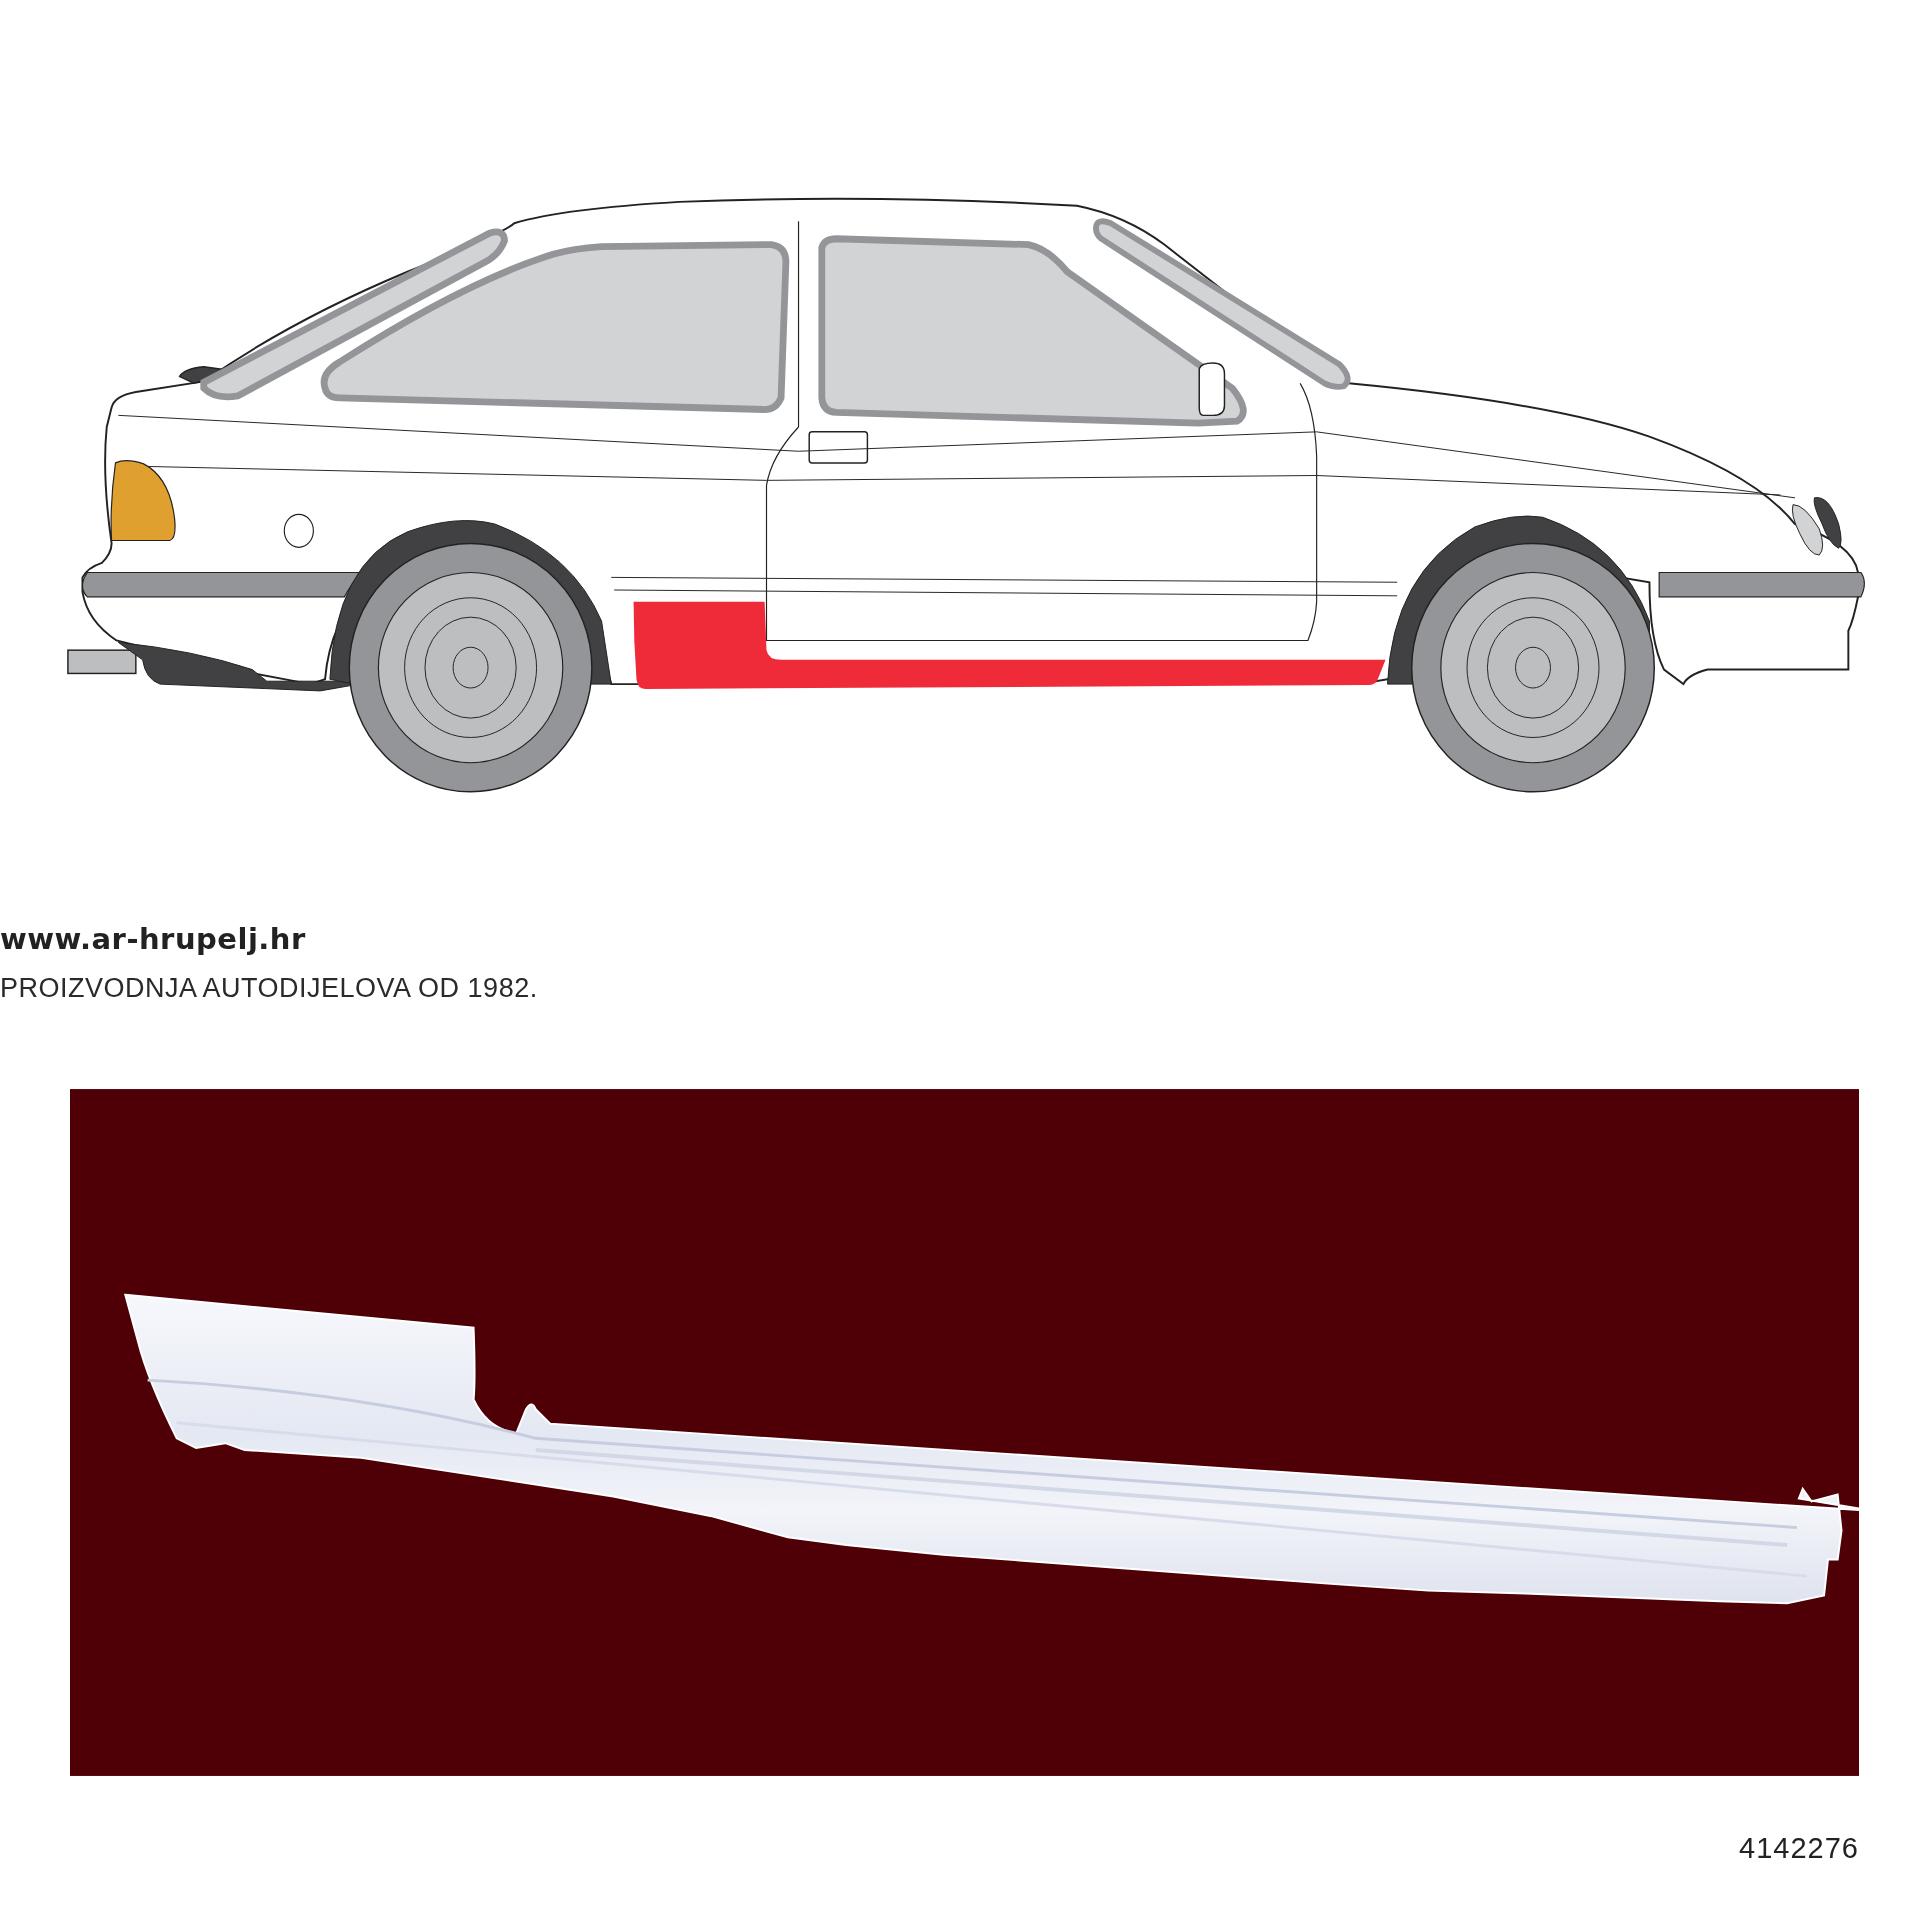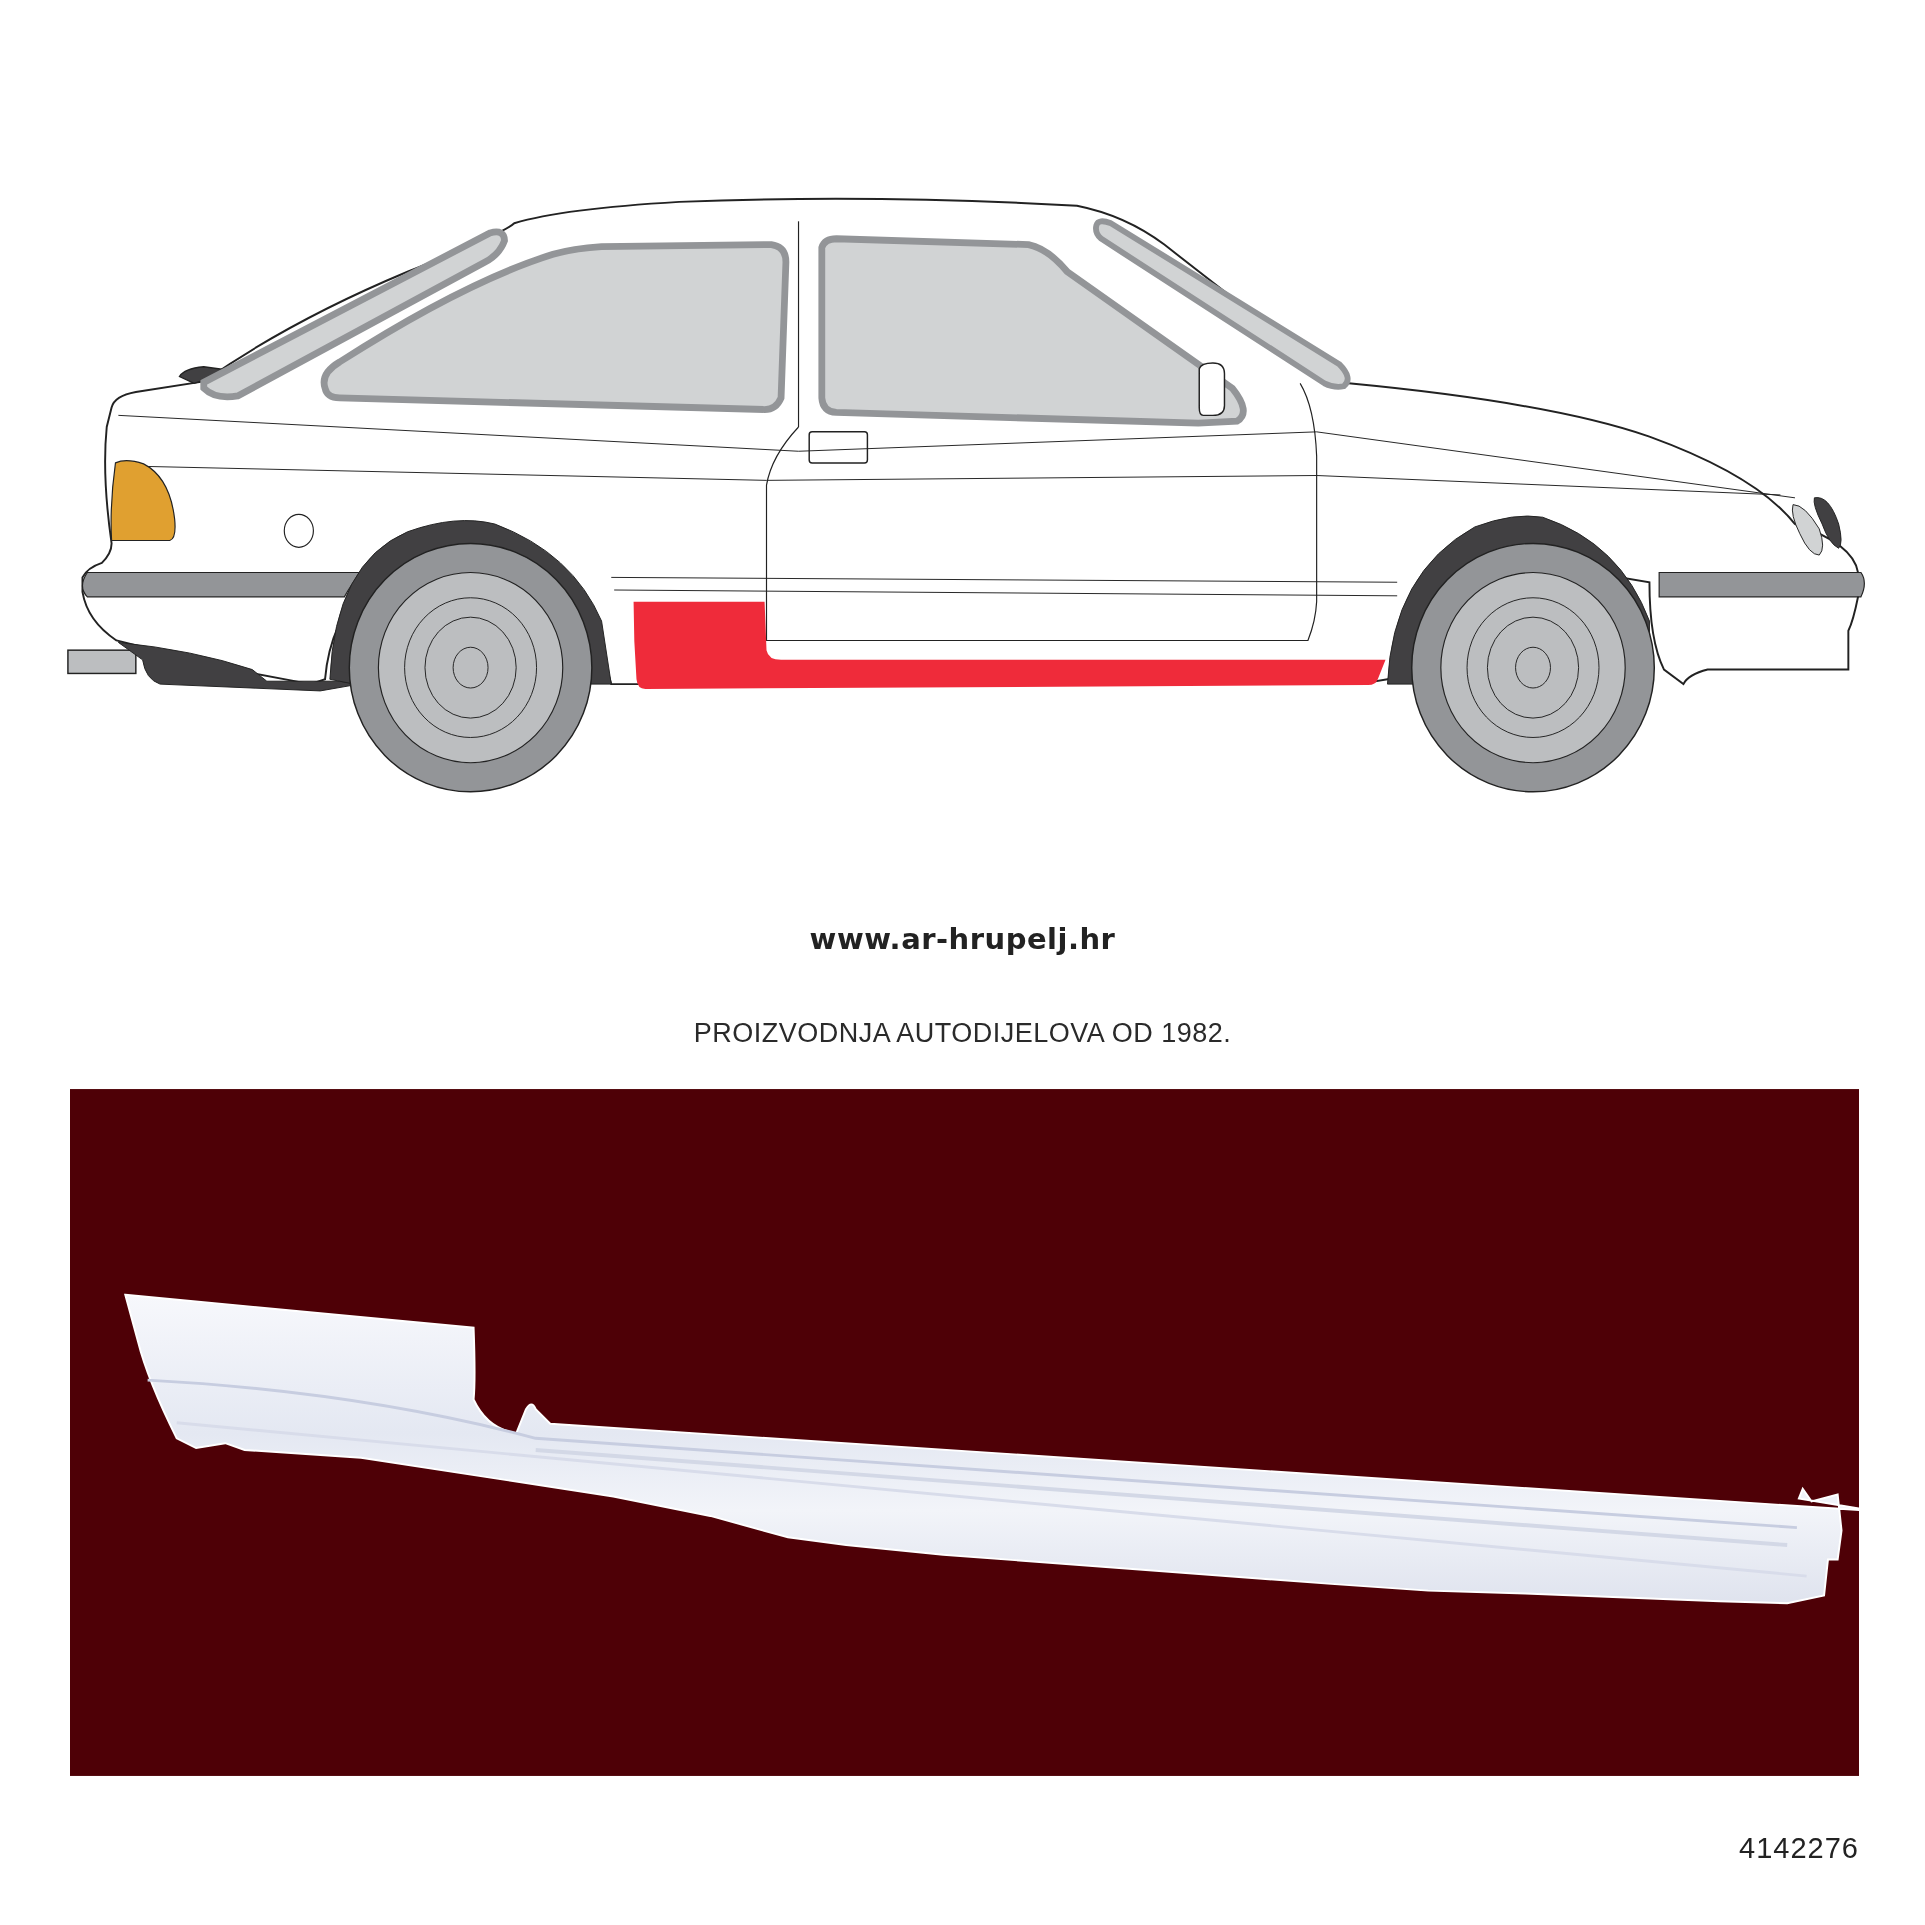--- a/index.html
+++ b/index.html
@@ -1,21 +1,21 @@
 <!DOCTYPE html>
 <html><head>
   <meta charset="utf-8">
   <style>
     html, body { margin: 0; padding: 0; background: #ffffff; }
     body { width: 1925px; height: 1925px; position: relative; overflow: hidden;
            font-family: "DejaVu Sans", sans-serif; }
     .car-diagram { position: absolute; left: 0; top: 0; width: 1925px; height: 854px; }
-    .brand { position: absolute; left: 0; width: 1925px; text-align: center; color: #222; }
+    .brand { position: absolute; left: 0; width: 1925px; color: #222; }
     .brand-url { top: 922px; font-size: 29px; font-weight: bold; letter-spacing: 0.5px; }
-    .brand-tag { top: 973px; font-size: 27px; font-weight: normal; font-family: "Liberation Sans", sans-serif; letter-spacing: 0.5px; color: #2a2a2a; margin-top: 45px; }
+    .brand-tag { top: 973px; font-size: 27px; font-weight: normal; font-family: "Liberation Sans", sans-serif; letter-spacing: 0.5px; color: #2a2a2a; }
     .photo-panel { position: absolute; left: 70px; top: 1089px; width: 1789px; height: 687px; }
     .part-number { position: absolute; right: 66px; top: 1832px; font-size: 29px; color: #222;
                    font-family: "Liberation Sans", sans-serif; letter-spacing: 1px; }
   </style>
 </head>
 <body>
 
 <svg class="car-diagram" viewBox="0 0 1984 880" xmlns="http://www.w3.org/2000/svg">
 
   <rect x="70" y="670" width="70" height="24" fill="#bcbec0" stroke="#222" stroke-width="1.5"></rect>

